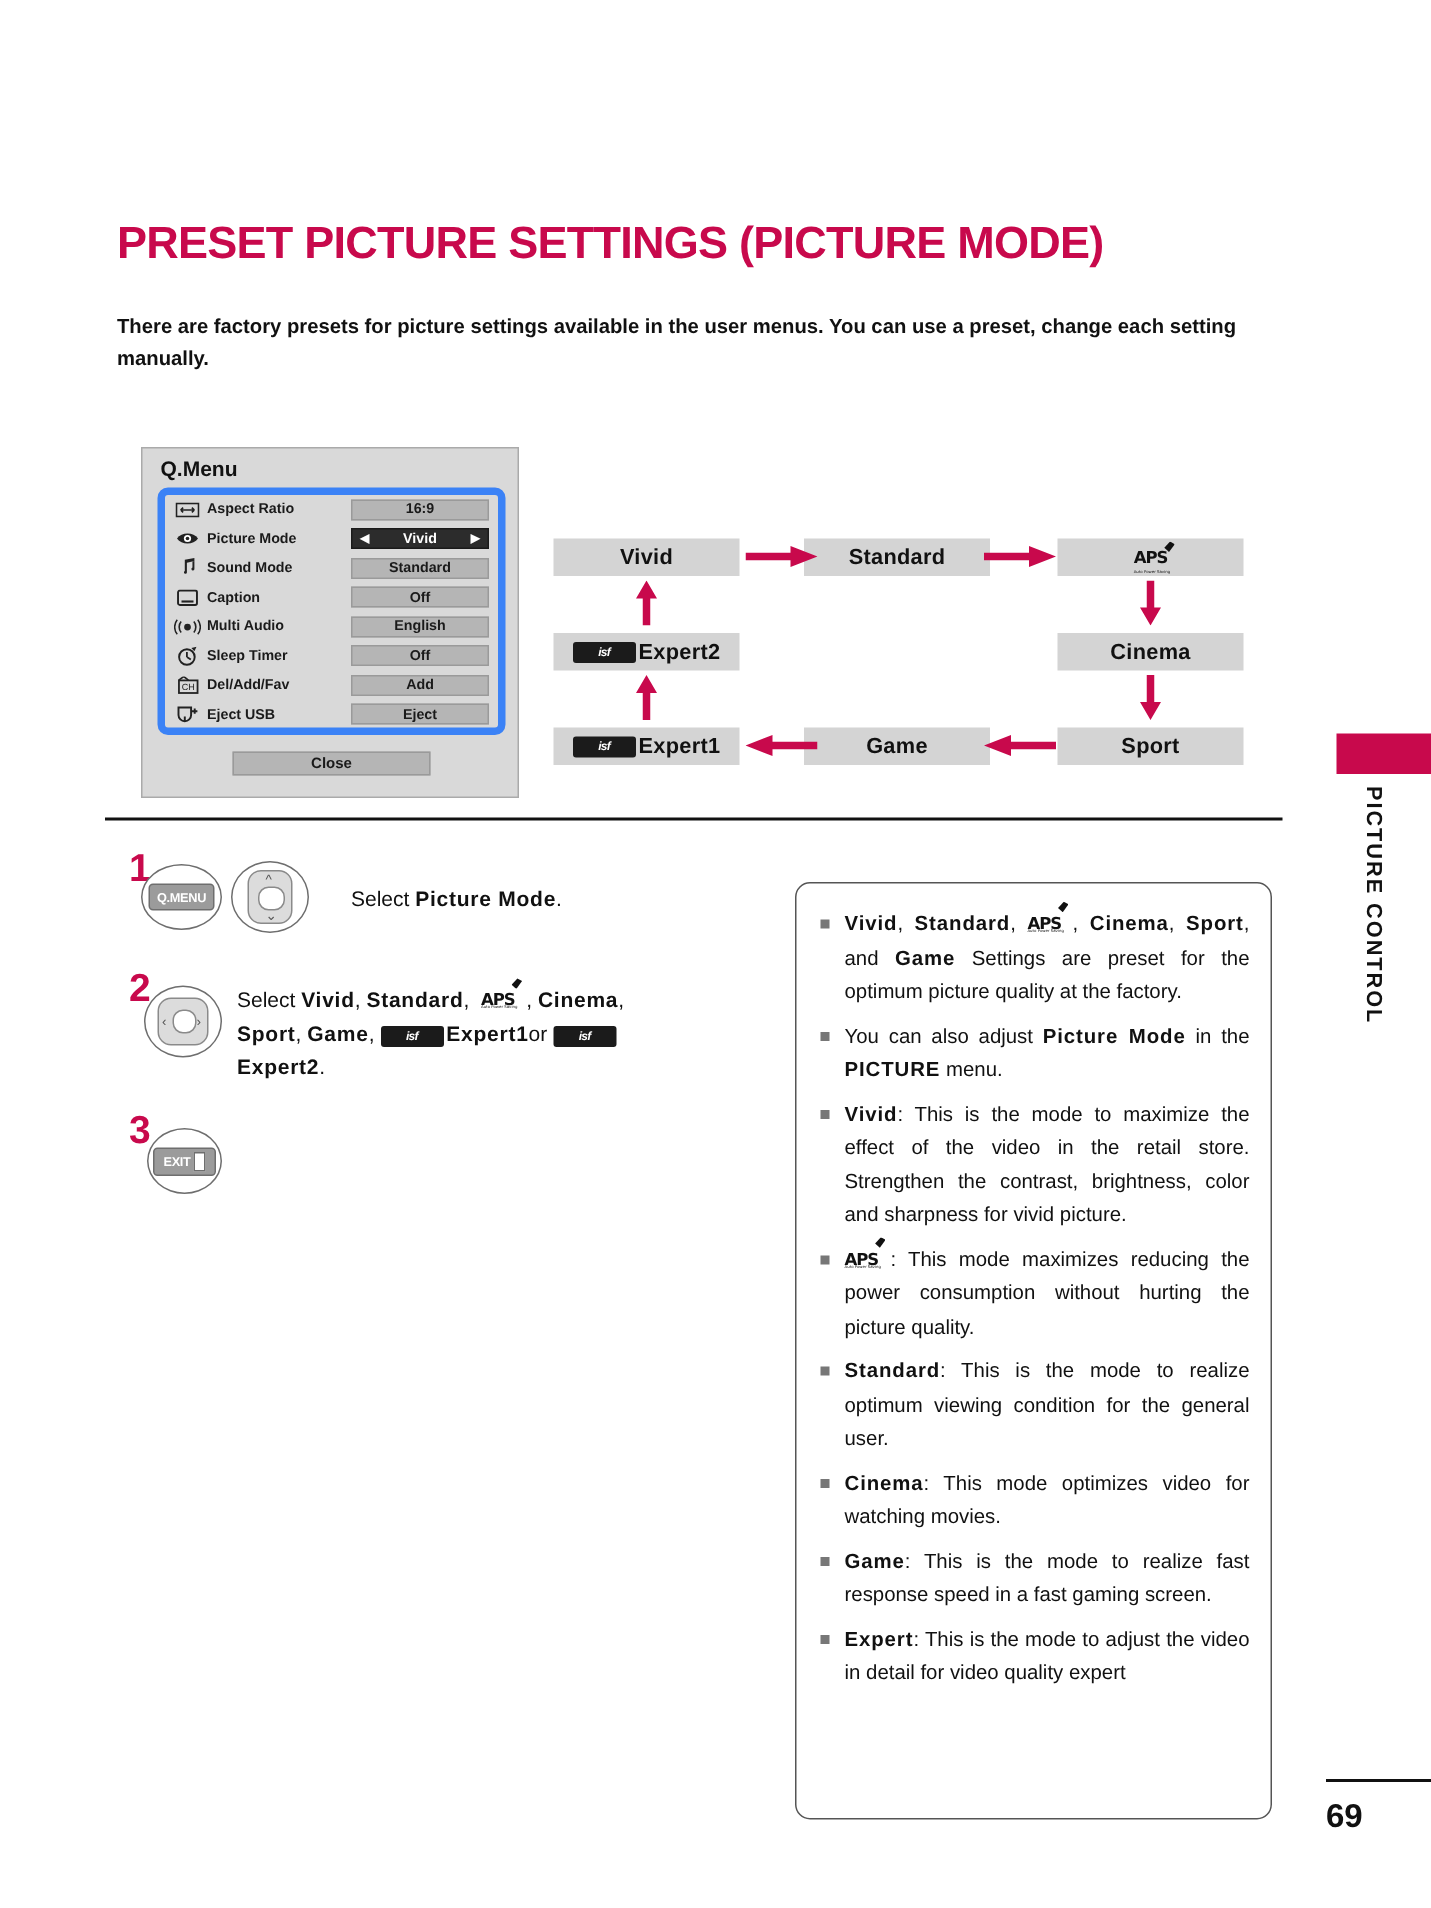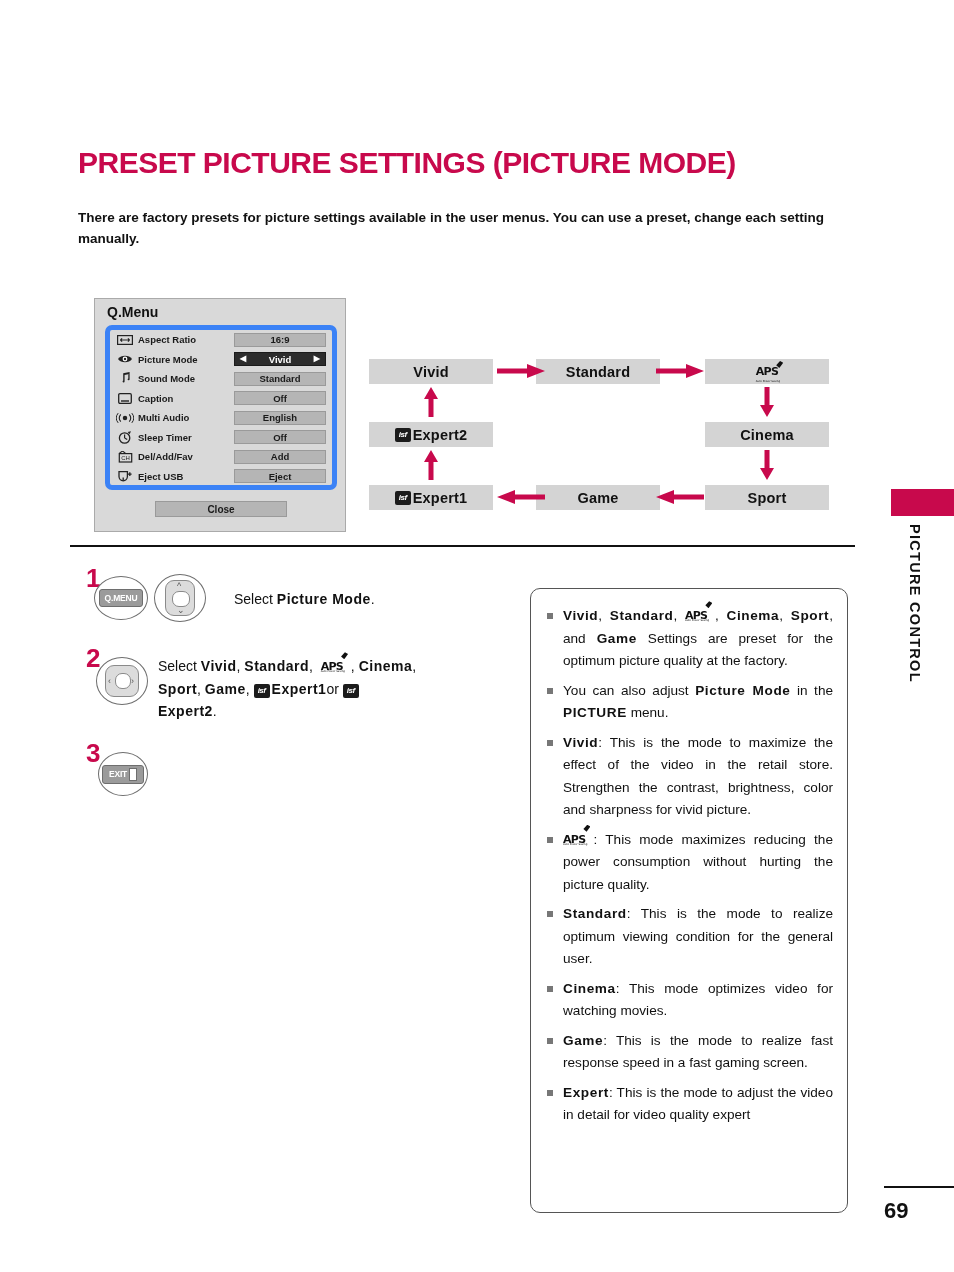--- a/index.html
+++ b/index.html
@@ -169,21 +169,21 @@
     height: 14px;
   }
   .arrow-v {
     width: 14px;
     height: 30px;
   }
 
   
   .isf-icon {
     display: inline-block;
-    width: 16px;
+    width: 42px;
     height: 14px;
     background: #1b1b1b;
     border-radius: 2px;
     color: #fff;
     font-size: 8px;
     font-style: italic;
     font-weight: bold;
     line-height: 14px;
     text-align: center;
     vertical-align: middle;

